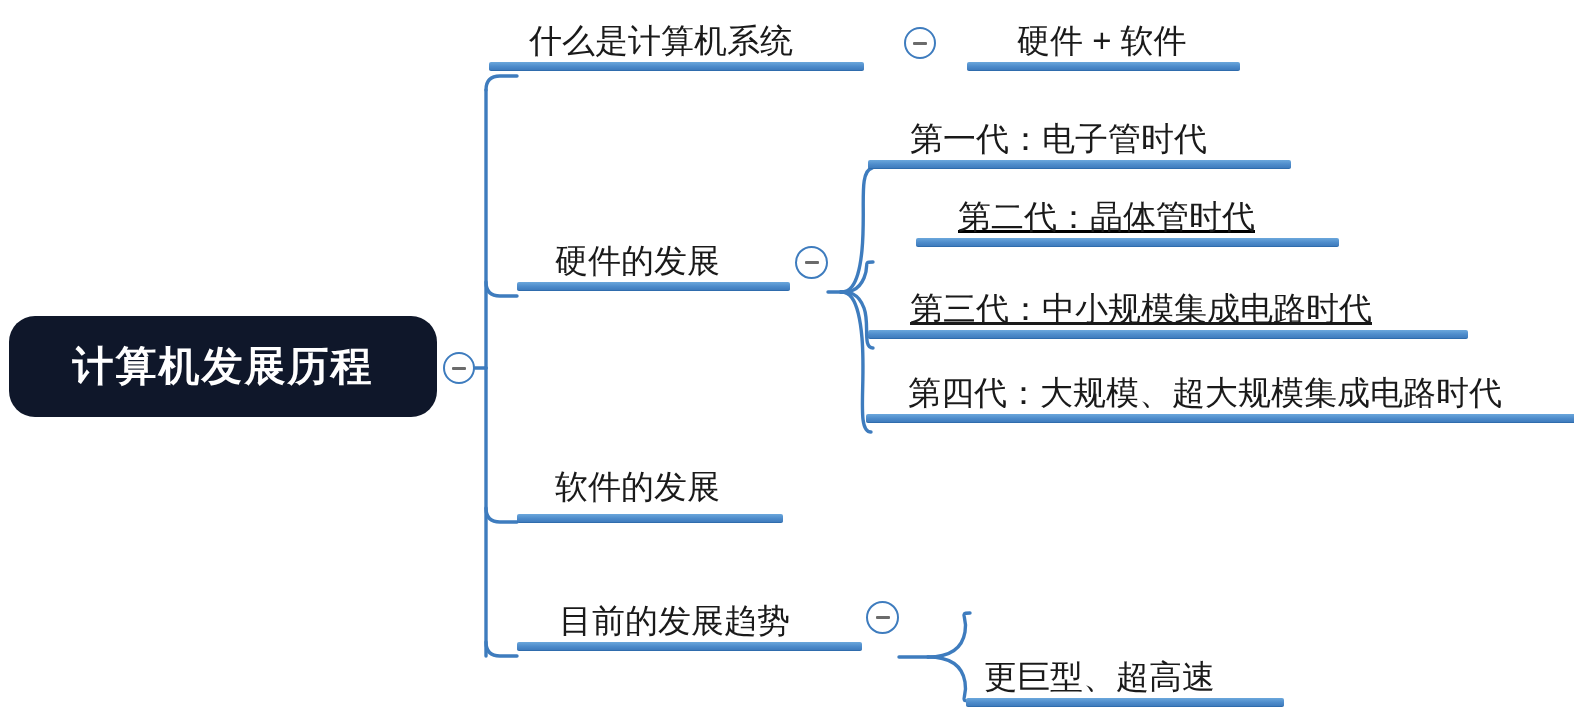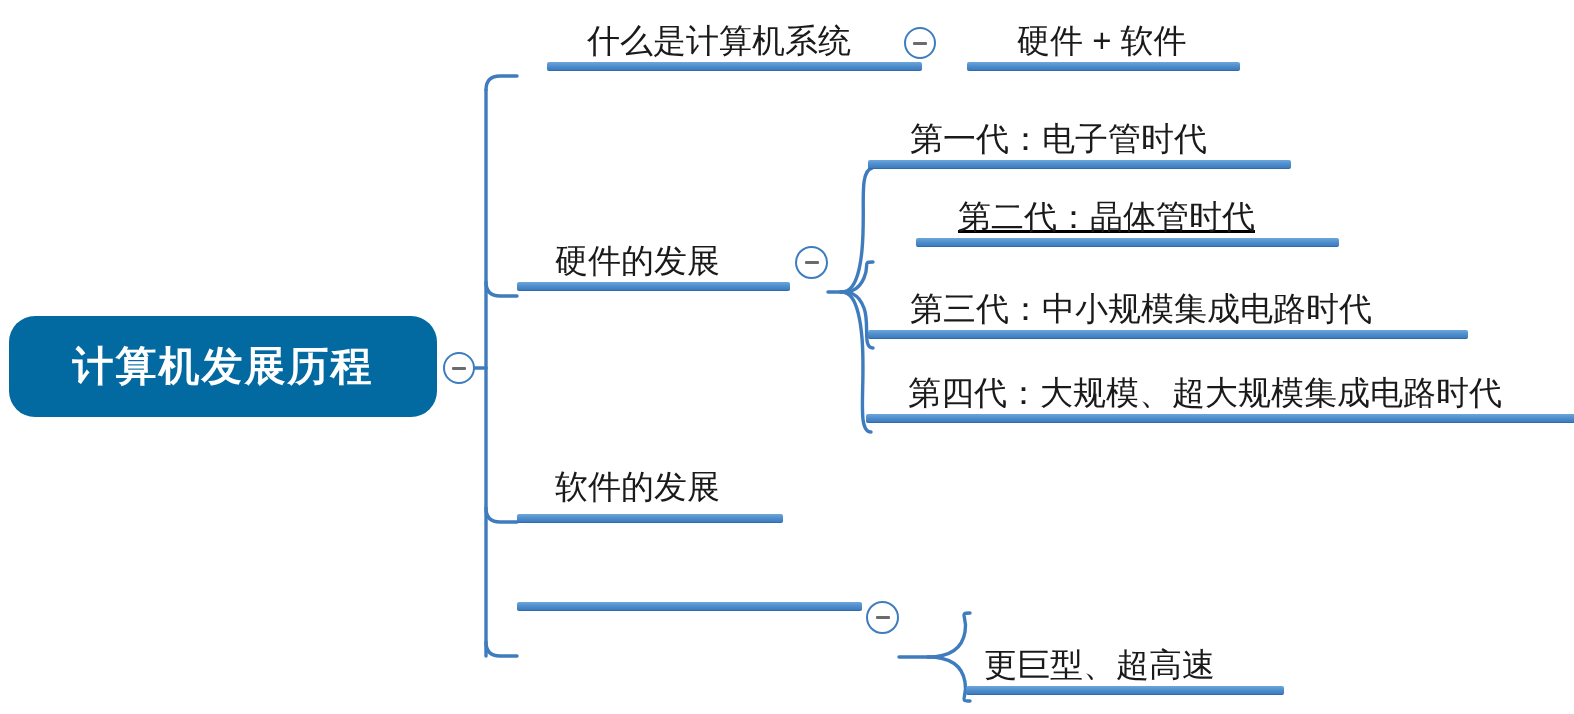--- a/index.html
+++ b/index.html
@@ -29,21 +29,21 @@
   }
 
   
   .root-node {
     position: absolute;
     left: 9px;
     top: 316px;
     width: 428px;
     height: 101px;
     border-radius: 26px;
-    background: #0369a1;
+    background: #0f172a;
     box-sizing: border-box;
     display: flex;
     align-items: center;
     justify-content: center;
   }
   .root-label {
     color: #ffffff;
     font-size: 41px;
     font-weight: bold;
     letter-spacing: 2px;
@@ -140,21 +140,21 @@
   </svg>
 
   <div class="root-node">
     <span class="root-label">计算机发展历程</span>
   </div>
 
   <div class="toggle toggle-root">
     <span class="minus"></span>
   </div>
 
-  <div class="topic" style="left:547px; top:22px; width:375px;">
+  <div class="topic" style="left:489px; top:22px; width:375px;">
     <span class="topic-label" style="padding:0 0 2px 40px;">什么是计算机系统</span>
     <span class="topic-bar" style="width:375px;"></span>
   </div>
 
   <div class="toggle toggle-sys">
     <span class="minus"></span>
   </div>
 
   <div class="topic" style="left:517px; top:242px; width:273px;">
     <span class="topic-label" style="padding:0 0 2px 38px;">硬件的发展</span>
@@ -174,41 +174,42 @@
     <span class="topic-label" style="padding:0 0 2px 42px;margin-top:16px;">第一代：电子管时代</span>
     <span class="topic-bar" style="width:423px;"></span>
   </div>
 
   <div class="topic" style="left:916px; top:198px; width:423px;text-decoration:underline;">
     <span class="topic-label" style="padding:0 0 2px 42px;">第二代：晶体管时代</span>
     <span class="topic-bar" style="width:423px;"></span>
   </div>
 
   <div class="topic" style="left:868px; top:290px; width:600px;">
-    <span class="topic-label" style="padding:0 0 2px 42px;">第三代：中小规模集成电路时代</span>
+    <span class="topic-label" style="padding:0 0 2px 42px;text-decoration:underline;">第三代：中小规模集成电路时代</span>
     <span class="topic-bar" style="width:600px;"></span>
   </div>
 
   <div class="topic" style="left:866px; top:374px; width:710px;">
     <span class="topic-label" style="padding:0 0 2px 42px;">第四代：大规模、超大规模集成电路时代</span>
     <span class="topic-bar" style="width:710px;"></span>
   </div>
 
   <div class="topic" style="left:517px; top:468px; width:266px;">
     <span class="topic-label" style="padding:0 0 8px 38px;">软件的发展</span>
     <span class="topic-bar" style="width:266px;"></span>
   </div>
 
   <div class="topic" style="left:517px; top:602px; width:345px;">
+    <span class="topic-label" style="padding:0 0 2px 42px;">目前的发展趋势</span>
     <span class="topic-bar" style="width:345px;"></span>
   </div>
 
   <div class="toggle toggle-tr">
     <span class="minus"></span>
   </div>
 
 
   <div class="topic" style="left:966px; top:646px; width:318px;">
-    <span class="topic-label" style="padding:0 0 2px 18px;">更巨型、超高速</span>
+    <span class="topic-label" style="padding:0 0 2px 18px;margin-top:12px;">更巨型、超高速</span>
     <span class="topic-bar" style="width:318px;"></span>
   </div>
 
 </div>
 
 </body></html>

